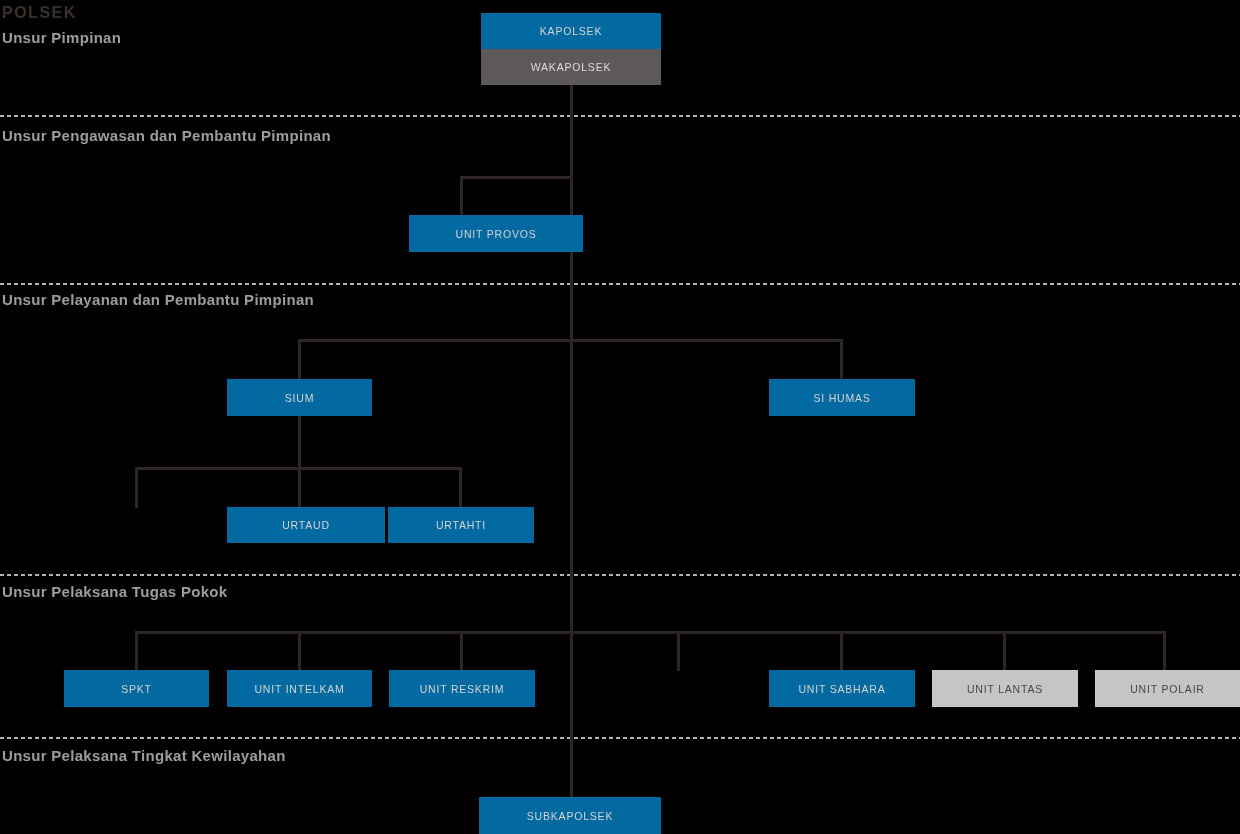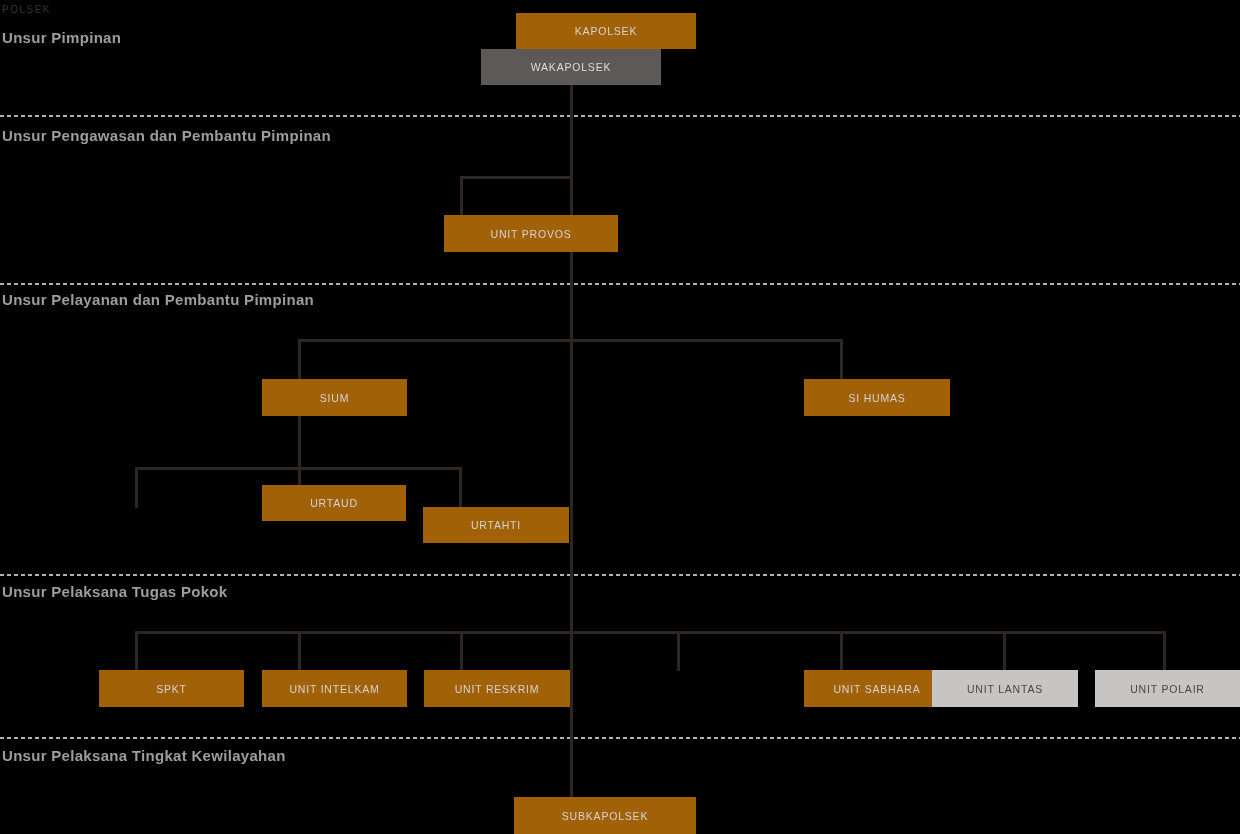--- a/index.html
+++ b/index.html
@@ -12,22 +12,22 @@
     position: relative;
     width: 1240px;
     height: 834px;
     background: #000000;
     overflow: hidden;
   }
   .page-title {
     position: absolute;
     left: 2px;
     top: 4px;
-    font-size: 10px;
-    font-weight: 400;
+    font-size: 16px;
+    font-weight: 700;
     letter-spacing: 1.5px;
     color: #3a322e;
   }
   .section-label {
     position: absolute;
     left: 2px;
     font-size: 15px;
     font-weight: bold;
     color: #9d9d9d;
     letter-spacing: 0.3px;
@@ -48,21 +48,21 @@
     position: absolute;
     display: flex;
     align-items: center;
     justify-content: center;
     font-size: 10.5px;
     letter-spacing: 0.8px;
     text-align: center;
     cursor: pointer;
     z-index: 2;
   }
-  .node.dark  { background: #a16207; color: #d6d3d1; margin-left: 35px; }
+  .node.dark  { background: #0369a1; color: #d6d3d1; }
   .node.gray  { background: #5c5958; color: #dedcdb; text-align: right; }
   .node.light { background: #c6c5c4; color: #4b4645; }
 </style>
 </head>
 <body>
 
 <div class="chart">
 
   <div class="page-title">POLSEK</div>
   <div class="section-label" style="top:29px">Unsur Pimpinan</div>
@@ -96,21 +96,21 @@
   <div class="line" style="left:1003px;top:631px;width:3px;height:40px"></div>
   <div class="line" style="left:1163px;top:631px;width:3px;height:40px"></div>
 
   <div class="node dark" style="left:481px;top:13px;width:180px;height:36px">KAPOLSEK</div>
   <div class="node gray" style="left:481px;top:49px;width:180px;height:36px">WAKAPOLSEK</div>
 
   <div class="node dark" style="left:409px;top:215px;width:174px;height:37px">UNIT PROVOS</div>
 
   <div class="node dark" style="left:227px;top:379px;width:145px;height:37px">SIUM</div>
   <div class="node dark" style="left:769px;top:379px;width:146px;height:37px">SI HUMAS</div>
-  <div class="node dark" style="left:227px;top:485px;width:144px;height:36px">URTAUD</div>
+  <div class="node dark" style="left:227px;top:507px;width:158px;height:36px">URTAUD</div>
   <div class="node dark" style="left:388px;top:507px;width:146px;height:36px">URTAHTI</div>
 
   <div class="node dark" style="left:64px;top:670px;width:145px;height:37px">SPKT</div>
   <div class="node dark" style="left:227px;top:670px;width:145px;height:37px">UNIT INTELKAM</div>
   <div class="node dark" style="left:389px;top:670px;width:146px;height:37px">UNIT RESKRIM</div>
   <div class="node dark" style="left:769px;top:670px;width:146px;height:37px">UNIT SABHARA</div>
   <div class="node light" style="left:932px;top:670px;width:146px;height:37px">UNIT LANTAS</div>
   <div class="node light" style="left:1095px;top:670px;width:145px;height:37px">UNIT POLAIR</div>
 
   <div class="node dark" style="left:479px;top:797px;width:182px;height:37px">SUBKAPOLSEK</div>

